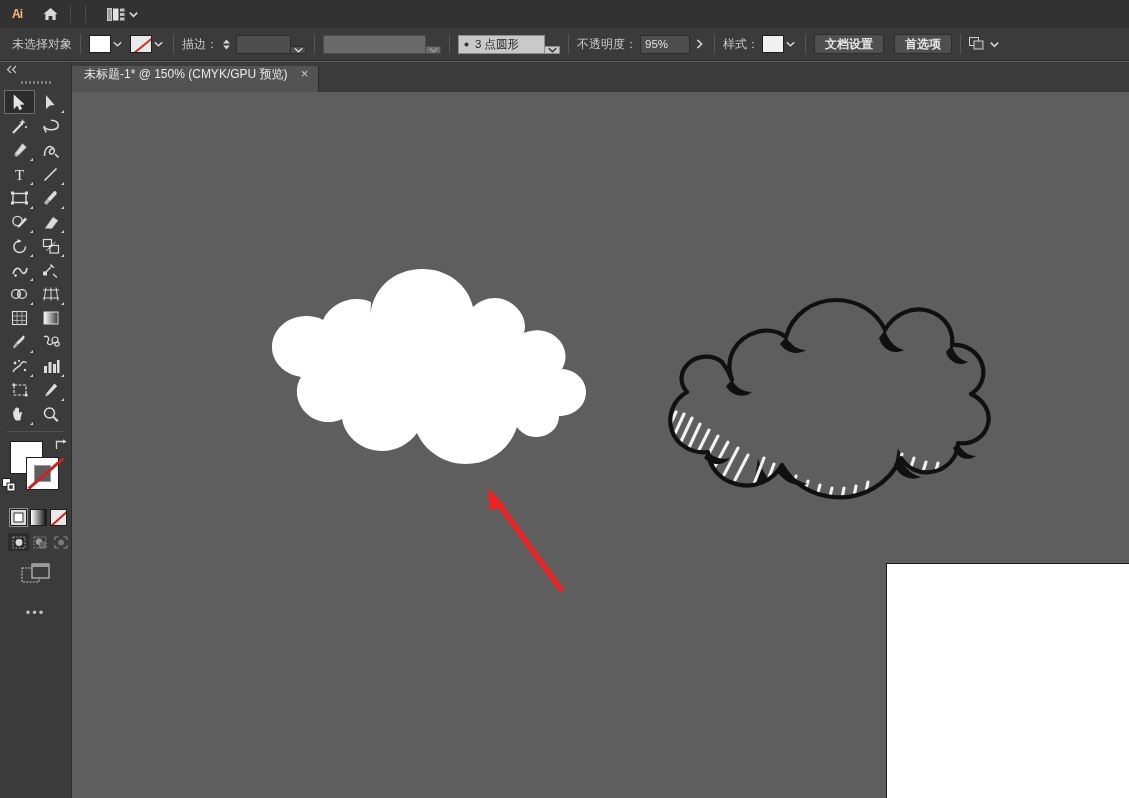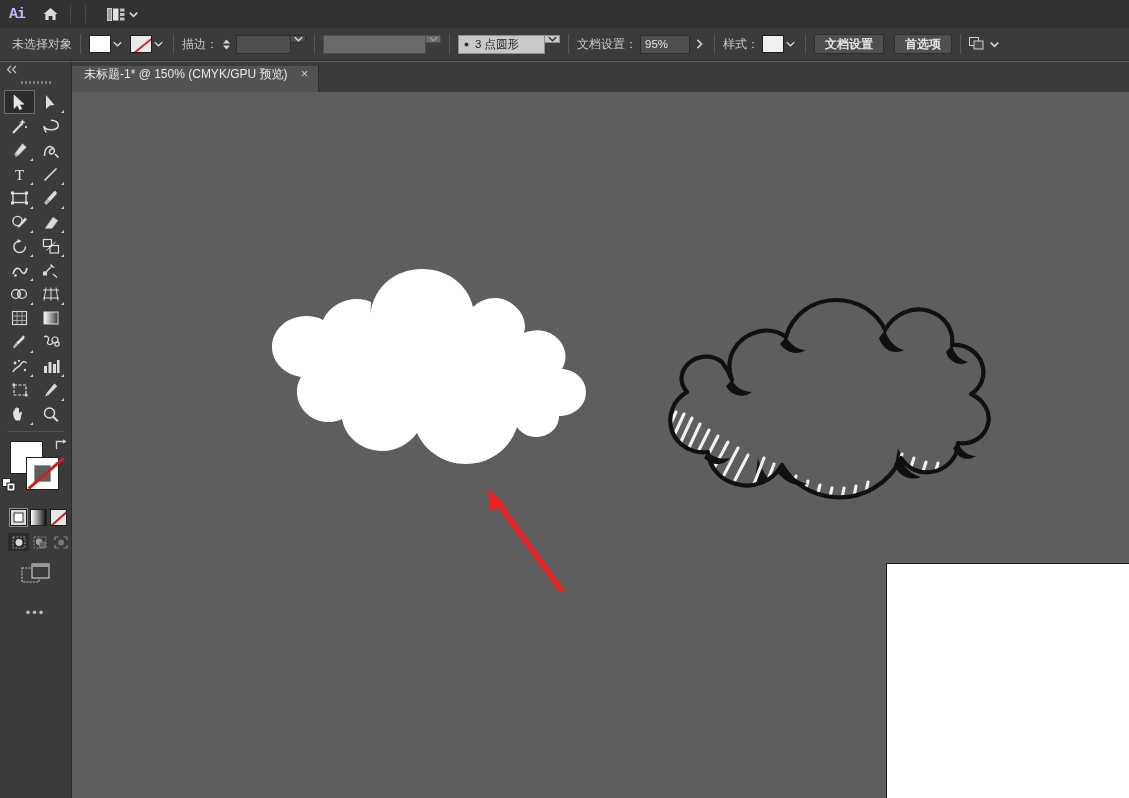--- a/index.html
+++ b/index.html
@@ -12,22 +12,22 @@
   }
   .app{position:relative;width:1129px;height:798px;overflow:hidden;background:#5e5e5e;}
 
   
   .menubar{
     position:absolute;left:0;top:0;width:1129px;height:28px;
     background:#323232;display:flex;align-items:center;
   }
   .ai-logo{
     width:34px;height:28px;display:flex;align-items:center;justify-content:center;
-    color:#c4b5fd;font-weight:bold;font-size:15px;letter-spacing:-1px;
-    font-family:Liberation Mono, monospace;
+    color:#fdba74;font-weight:bold;font-size:12px;letter-spacing:-1px;
+    font-family:Liberation Sans, sans-serif;
   }
   .home-ico{width:32px;height:28px;display:flex;align-items:center;justify-content:center;}
   .vsep{width:1px;height:18px;background:#4b4b4b;margin:0 4px;}
   .menu-items{display:flex;align-items:center;margin-left:4px;}
   .menu-item{
     padding:4px 9px;font-size:12.5px;color:#d8d8d8;white-space:nowrap;cursor:default;
   }
   .ws-switch{display:flex;align-items:center;gap:4px;margin-left:12px;padding:2px 5px;}
 
   
@@ -55,21 +55,21 @@
   .stepper{
     display:flex;flex-direction:column;justify-content:center;align-items:center;
     width:11px;height:18px;gap:1px;margin-left:3px;
   }
   .fld{
     height:19px;background:#4e4e4e;border:1px solid #2d2d2d;box-sizing:border-box;
     display:flex;align-items:center;padding:0 4px;font-size:11.5px;color:#e3e3e3;
   }
   .fld.light{background:#c9c9c9;color:#222;border:1px solid #8d8d8d;}
   .fld.disabled{background:#6a6a6a;border:1px solid #4c4c4c;}
-  .combo{display:flex;align-items:flex-start;}
+  .combo{display:flex;align-items:flex-end;}
   .combo .arrow{
     width:15px;background:#4e4e4e;border:1px solid #2d2d2d;border-left:none;
     display:flex;align-items:center;justify-content:center;box-sizing:border-box;
   }
   .combo.light .arrow{background:#c9c9c9;border-color:#8d8d8d;}
   .btn{
     height:20px;padding:0 10px;background:#4f4f4f;border:1px solid #2e2e2e;
     border-radius:2px;display:flex;align-items:center;font-size:12px;color:#e6e6e6;
     box-sizing:border-box;white-space:nowrap;font-weight:bold;
   }
@@ -247,21 +247,21 @@
       </div>
       <div class="arrow">
         <svg width="9" height="6" viewBox="0 0 9 6">
             <path d="M0.8 1.2 L4.5 4.8 L8.2 1.2" stroke="#333" stroke-width="1.4" fill="none"></path>
           </svg>
       </div>
     </div>
 
     <div class="cb-sep"></div>
 
-    <div class="cb-label">文档设置：</div>
+    <div class="cb-label">不透明度：</div>
     <div class="fld" style="width:50px;margin-left:3px">95%</div>
     <div class="mini-chev" style="margin-left:3px">
       <svg width="7" height="10" viewBox="0 0 7 10">
           <path d="M1.4 0.9 L5.6 5 L1.4 9.1" stroke="#d6d6d6" stroke-width="1.5" fill="none"></path>
         </svg>
     </div>
 
     <div class="cb-sep"></div>
 
     <div class="cb-label">样式：</div>

